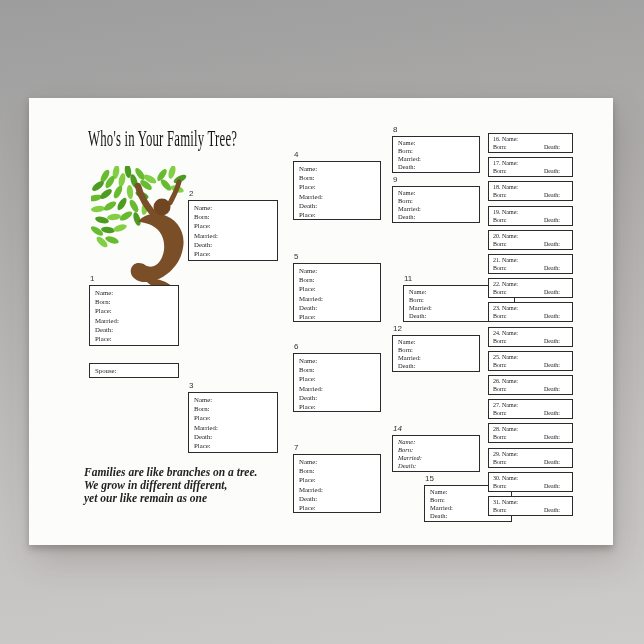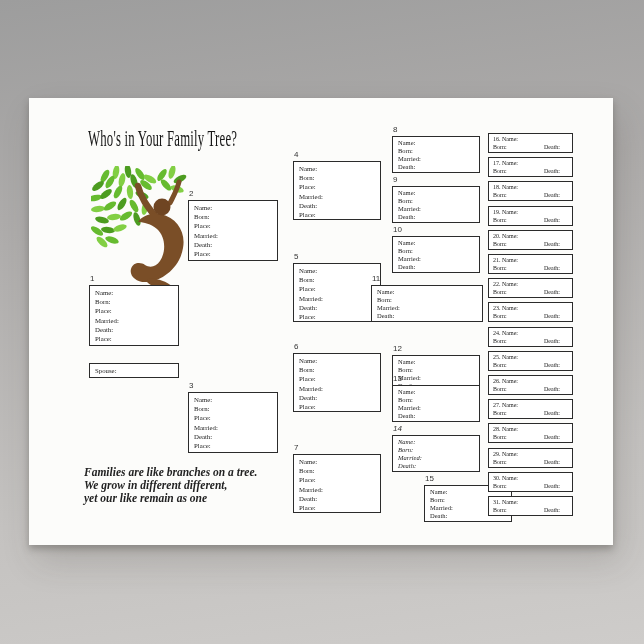--- a/index.html
+++ b/index.html
@@ -257,49 +257,31 @@
         </div>
         <div class="cell" style="left: 363px; top: 77px; width: 88px;">
           <div class="num">9</div>
           <div class="pbox md" style="height: 37px;">
             <div class="frow">Name:</div>
             <div class="frow">Born:</div>
             <div class="frow">Married:</div>
             <div class="frow">Death:</div>
           </div>
         </div>
-        <div class="cell" style="left: 363px; top: 127px; width: 88px;">
-          <div class="num">10</div>
-          <div class="pbox md" style="height: 37px;">
-            <div class="frow">Name:</div>
-            <div class="frow">Born:</div>
-            <div class="frow">Married:</div>
-            <div class="frow">Death:</div>
-          </div>
-        </div>
-        <div class="cell" style="left: 342px; top: 176px; width: 112px;">
+        <div class="cell" style="left: 374px; top: 176px; width: 112px;">
           <div class="num">11</div>
           <div class="pbox md" style="height: 37px;">
             <div class="frow">Name:</div>
             <div class="frow">Born:</div>
             <div class="frow">Married:</div>
             <div class="frow">Death:</div>
           </div>
         </div>
-        <div class="cell" style="left: 363px; top: 226px; width: 88px; margin-top: 20px;">
+        <div class="cell" style="left: 363px; top: 226px; width: 88px;">
           <div class="num">12</div>
-          <div class="pbox md" style="height: 37px;">
-            <div class="frow">Name:</div>
-            <div class="frow">Born:</div>
-            <div class="frow">Married:</div>
-            <div class="frow">Death:</div>
-          </div>
-        </div>
-        <div class="cell" style="left: 363px; top: 276px; width: 88px;">
-          <div class="num">13</div>
           <div class="pbox md" style="height: 37px;">
             <div class="frow">Name:</div>
             <div class="frow">Born:</div>
             <div class="frow">Married:</div>
             <div class="frow">Death:</div>
           </div>
         </div>
         <div class="cell" style="left: 363px; top: 326px; width: 88px; font-style: italic;">
           <div class="num">14</div>
           <div class="pbox md" style="height: 37px;">

